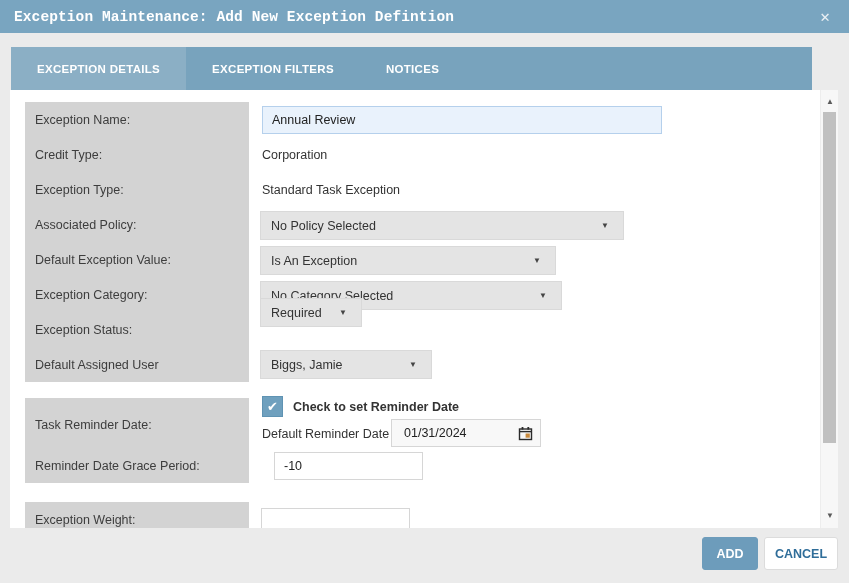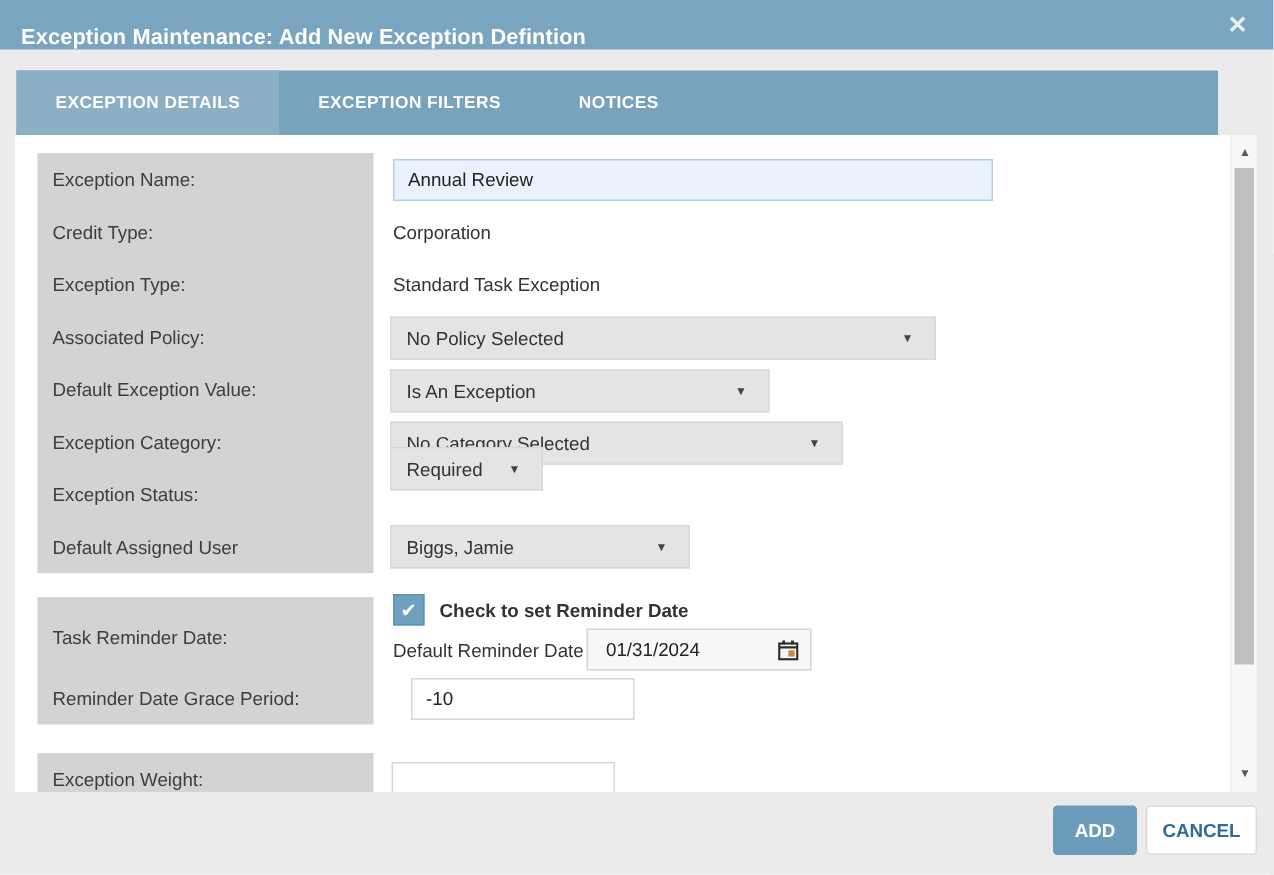--- a/index.html
+++ b/index.html
@@ -8,21 +8,21 @@
     font-family: "Liberation Sans", sans-serif;
     background: #ebebeb;
     position: relative;
     overflow: hidden;
   }
   .dialog { position: absolute; inset: 0; background: #ebebeb; }
 
   
   .titlebar {
     position: absolute; left: 0; top: 0; width: 849px; height: 33px;
-    background: #79a5c0; display: flex; align-items: flex-end;
+    background: #79a5c0; display: flex; align-items: center; font-family: Liberation Mono, monospace;
   }
   .titlebar .title {
     color: #ffffff; font-size: 14.5px; font-weight: bold; padding-left: 14px;
     letter-spacing: 0.1px;
   }
   .close-btn {
     position: absolute; right: 12px; top: 0; height: 33px; width: 24px;
     display: flex; align-items: center; justify-content: center;
     color: #e9eff3; font-size: 16px; font-weight: bold; cursor: pointer;
   }
@@ -147,36 +147,36 @@
 
     <div class="static-val" style="left:252px; top:58px;">Corporation</div>
 
     <div class="static-val" style="left:252px; top:93px;">Standard Task Exception</div>
 
     <div class="dropdown" style="left:250px; top:121px; width:364px;">
       <span class="dd-text">No Policy Selected</span>
       <span class="dd-arrow">▼</span>
     </div>
 
-    <div class="dropdown" style="left:250px; top:156px; width:253px;">
+    <div class="dropdown" style="left:250px; top:156px; width:296px;">
       <span class="dd-text">Is An Exception</span>
       <span class="dd-arrow">▼</span>
     </div>
 
     <div class="dropdown" style="left:250px; top:191px; width:302px;">
       <span class="dd-text">No Category Selected</span>
       <span class="dd-arrow">▼</span>
     </div>
 
     <div class="dropdown" style="left:250px; top:208px; width:102px;">
       <span class="dd-text">Required</span>
       <span class="dd-arrow">▼</span>
     </div>
 
-    <div class="dropdown" style="left:250px; top:260px; width:200px;">
+    <div class="dropdown" style="left:250px; top:260px; width:172px;">
       <span class="dd-text">Biggs, Jamie</span>
       <span class="dd-arrow">▼</span>
     </div>
 
     <div class="checkbox" style="left:252px; top:306px;">
       <span>✔</span>
     </div>
     <div class="check-label" style="left:283px; top:310px;">Check to set Reminder Date</div>
 
     <div class="static-val" style="left:252px; top:337px;">Default Reminder Date</div>

